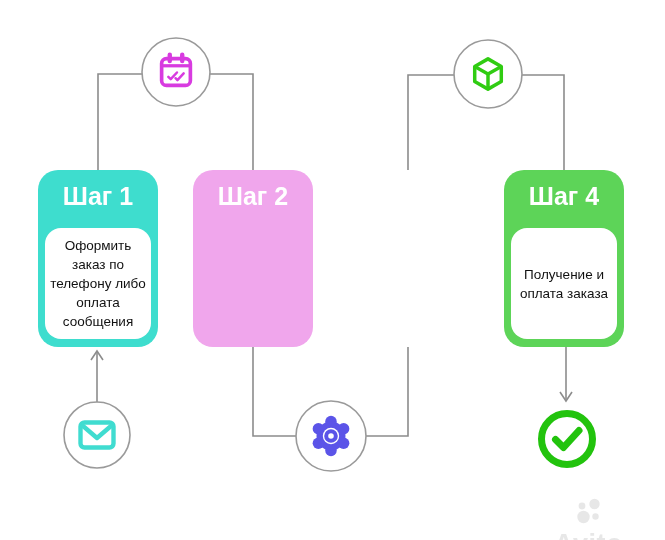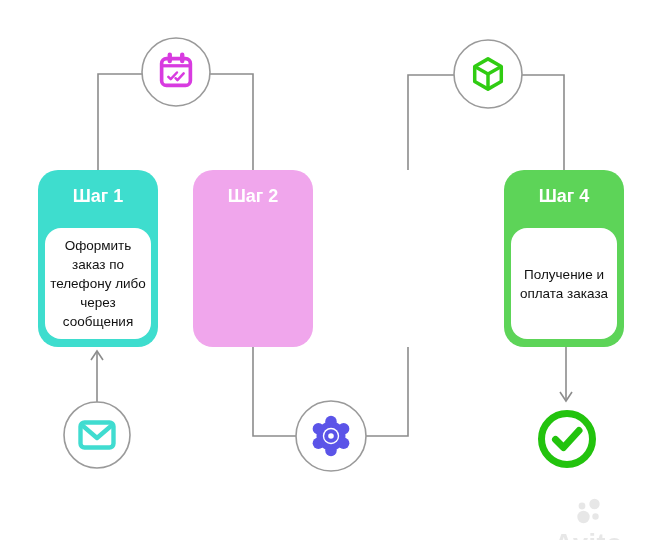--- a/index.html
+++ b/index.html
@@ -35,21 +35,21 @@
   .card-4 { left: 504px; background: var(--step4); }
 
   .card-title {
     position: absolute;
     left: 0; top: 0; right: 0;
     height: 52px;
     display: flex;
     align-items: center;
     justify-content: center;
     color: #ffffff;
-    font-size: 18px;
+    font-size: 25px;
     font-weight: bold;
   }
   .card-body {
     position: absolute;
     left: 7px; right: 7px;
     top: 58px; bottom: 8px;
     background: #ffffff;
     border-radius: 16px;
     display: flex;
     align-items: center;
@@ -110,21 +110,21 @@
     <path class="conn" d="M560 392 L566 401 L572 392"></path>
 
     <circle class="icon-ring" cx="176" cy="72" r="34"></circle>
     <circle class="icon-ring" cx="488" cy="74" r="34"></circle>
     <circle class="icon-ring" cx="97" cy="435" r="33"></circle>
     <circle class="icon-ring" cx="331" cy="436" r="35"></circle>
   </svg>
 
   <div class="card card-1">
     <div class="card-title">Шаг 1</div>
-    <div class="card-body">Оформить заказ по телефону либо через сообщения</div>
+    <div class="card-body">Оформить заказ по телефону либо оплата сообщения</div>
   </div>
   <div class="card card-2">
     <div class="card-title">Шаг 2</div>
   </div>
   <div class="card card-4">
     <div class="card-title">Шаг 4</div>
     <div class="card-body">Получение и оплата заказа</div>
   </div>
 
   <span class="icon icon-calendar">

